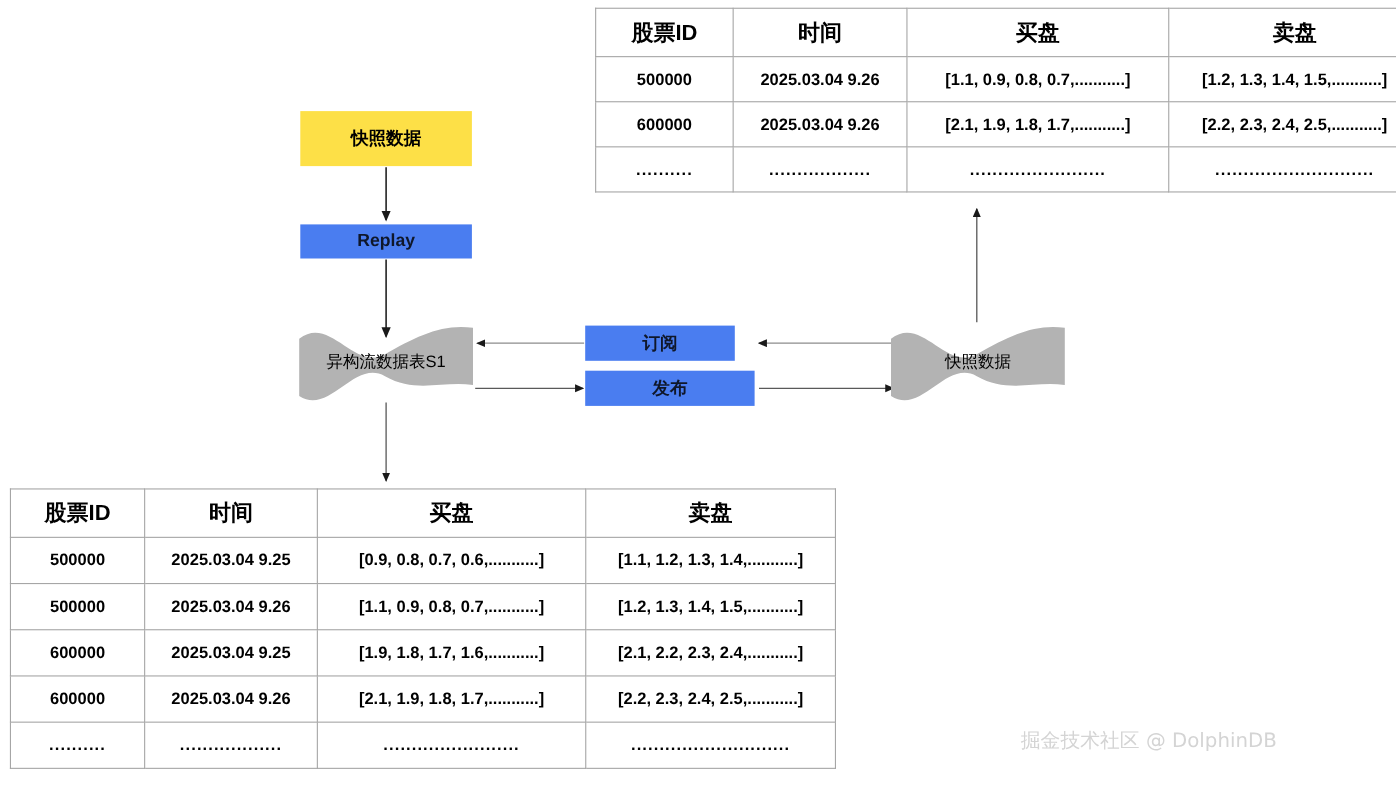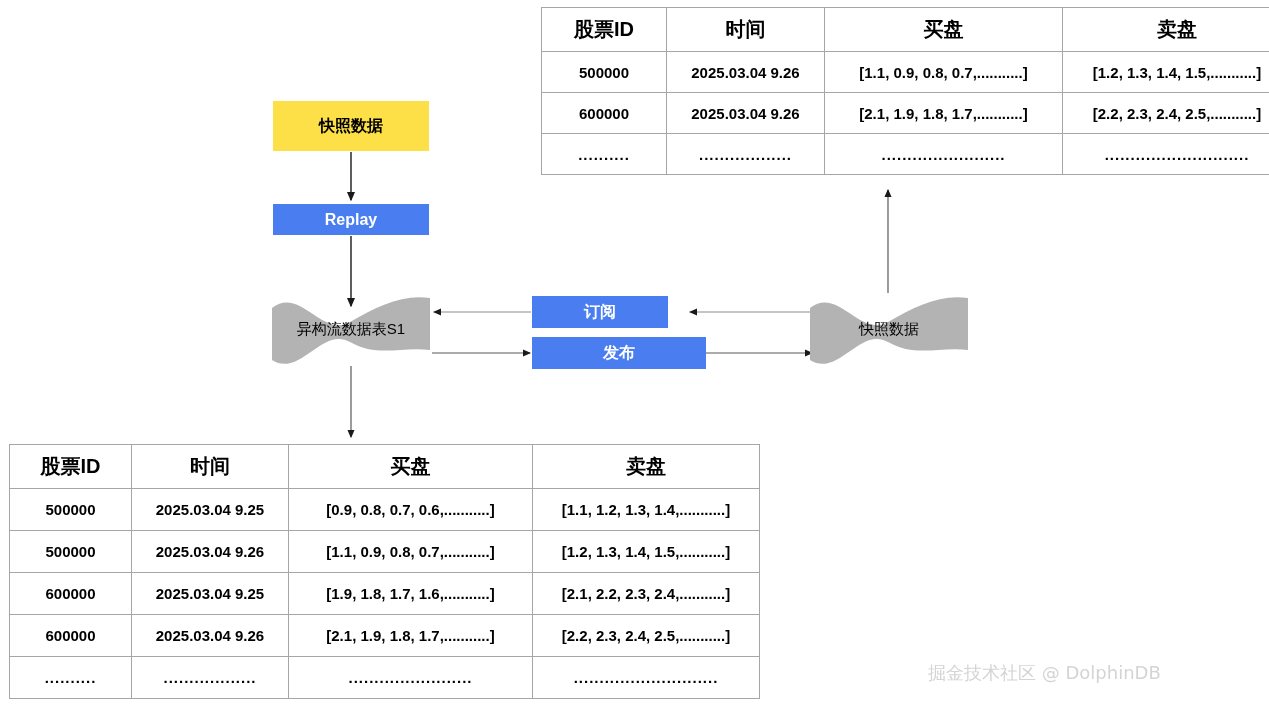--- a/index.html
+++ b/index.html
@@ -76,21 +76,21 @@
     font-weight: bold;
     box-sizing: border-box;
   }
   .node-gray {
     background: #fde047;
     color: #000000;
     font-size: 16px;
   }
   .node-blue {
     background: #4a7df0;
-    color: #ffffff;
+    color: #0f172a;
     font-size: 16px;
     justify-content: center;
   }
 
   #node-snapshot {
     left: 273px;
     top: 101px;
     width: 156px;
     height: 50px;
   }
@@ -102,21 +102,21 @@
   }
   #node-subscribe {
     left: 532px;
     top: 296px;
     width: 136px;
     height: 32px;
   }
   #node-publish {
     left: 532px;
     top: 337px;
-    width: 174px;
+    width: 154px;
     height: 32px;
   }
 
   
   .wave-shape {
     position: absolute;
   }
   .wave-shape svg {
     display: block;
   }

